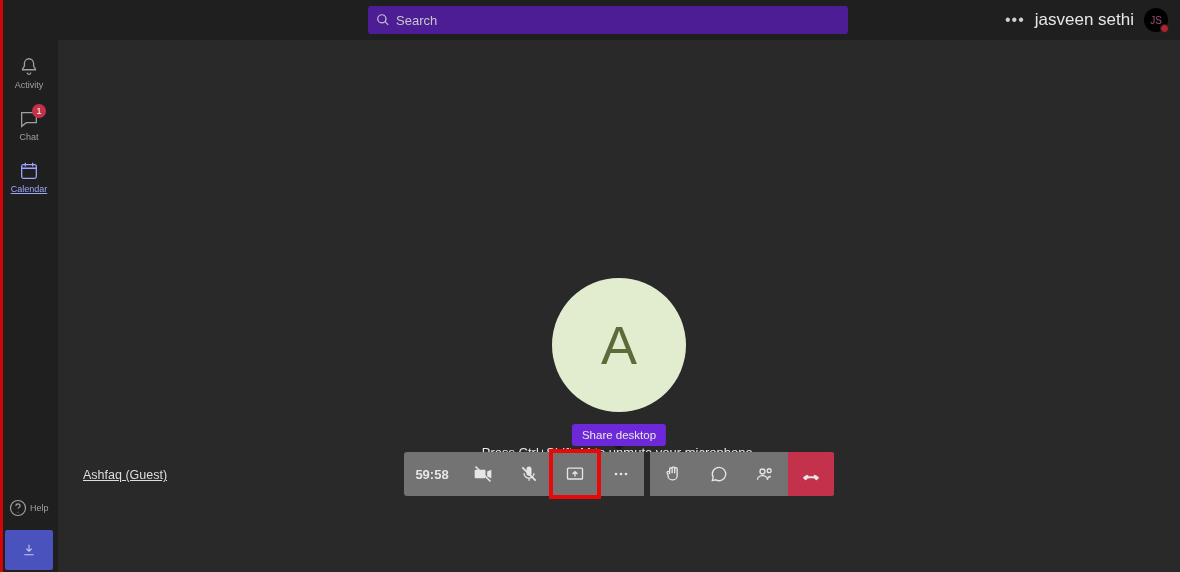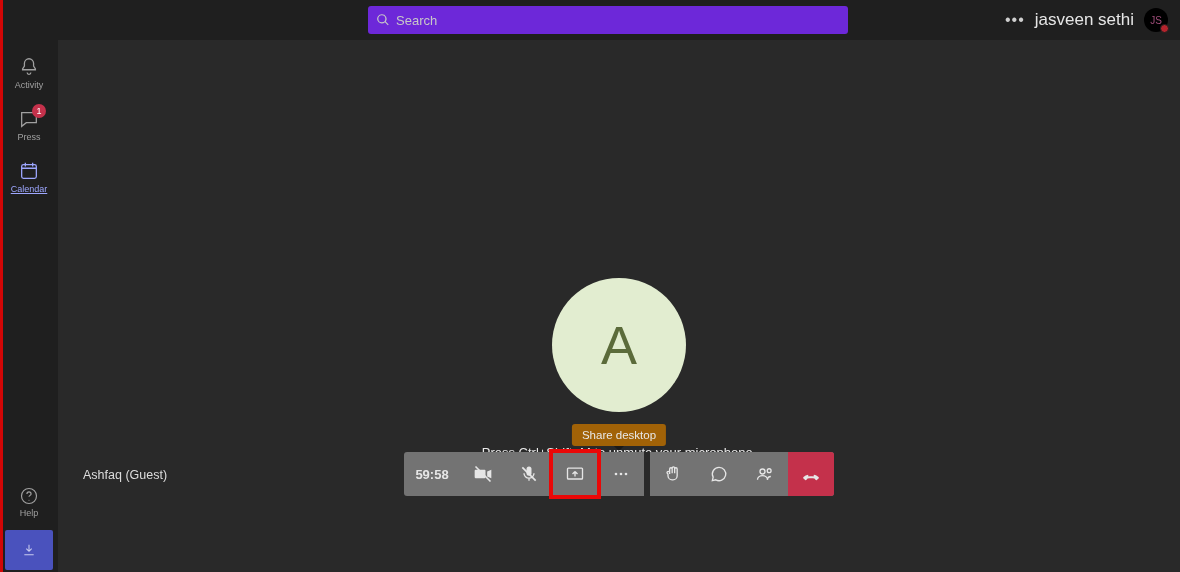--- a/index.html
+++ b/index.html
@@ -1,21 +1,21 @@
 <!DOCTYPE html>
 <html><head>
 <meta charset="utf-8">
 <style>
   * { margin: 0; padding: 0; box-sizing: border-box; font-family: "Segoe UI", Arial, sans-serif; }
   html, body { width: 1180px; height: 572px; overflow: hidden; background: #000; }
   .app { display: flex; flex-direction: column; width: 100%; height: 100%; background: #1f1f1f; }
 
   
   .topbar { height: 40px; background: #1f1f1f; display: flex; align-items: center; position: relative; }
-  .search-box { margin-left: 368px; width: 480px; height: 28px; background: #6d28d9; border-radius: 3px; display: flex; align-items: center; padding: 0 8px; }
+  .search-box { margin-left: 368px; width: 480px; height: 28px; background: #4c1d95; border-radius: 3px; display: flex; align-items: center; padding: 0 8px; }
   .search-box svg { width: 14px; height: 14px; fill: #c8c8c8; margin-right: 6px; }
   .search-box .ph { color: #c8c8c8; font-size: 13px; }
   .top-right { position: absolute; right: 12px; top: 0; height: 40px; display: flex; align-items: center; gap: 10px; }
   .top-dots { color: #cfcfcf; font-size: 16px; letter-spacing: 1px; cursor: pointer; }
   .user-name { color: #e6e6e6; font-size: 17px; }
   .avatar-top { width: 24px; height: 24px; border-radius: 50%; background: #000000; display: flex; align-items: center; justify-content: center; font-size: 10px; color: #a04d7a; position: relative; }
   .avatar-top .presence { position: absolute; bottom: -1px; right: -1px; width: 9px; height: 9px; border-radius: 50%; background: #b4232c; border: 1.5px solid #1f1f1f; }
 
   
   .main-row { flex: 1; display: flex; }
@@ -23,47 +23,47 @@
   
   .leftnav { width: 58px; background: #1f1f1f; display: flex; flex-direction: column; align-items: center; padding-top: 10px; gap: 0; justify-content: space-between; }
   .nav-top { display: flex; flex-direction: column; align-items: center; width: 100%; gap: 6px; }
   .nav-item { width: 100%; display: flex; flex-direction: column; align-items: center; gap: 2px; padding: 6px 0; cursor: pointer; position: relative; }
   .nav-item svg { width: 22px; height: 22px; fill: none; stroke: #a0a0a0; stroke-width: 1.4; }
   .nav-item .nav-label { font-size: 9px; color: #a0a0a0; }
   .nav-item.active svg { stroke: #9ea7ff; }
   .nav-item.active .nav-label { color: #9ea7ff; text-decoration: underline; }
   .badge { position: absolute; top: 2px; right: 12px; min-width: 14px; height: 14px; background: #c4314b; color: #fff; border-radius: 7px; font-size: 9px; display: flex; align-items: center; justify-content: center; }
   .nav-bottom { display: flex; flex-direction: column; align-items: center; width: 100%; }
-  .help-item { width: 100%; display: flex; flex-direction: column; align-items: center; gap: 2px; padding: 6px 8px; cursor: pointer; }
+  .help-item { width: 100%; display: flex; flex-direction: row; align-items: center; gap: 2px; padding: 6px 8px; cursor: pointer; }
   .help-item svg { width: 20px; height: 20px; fill: none; stroke: #a0a0a0; stroke-width: 1.4; }
   .help-item .nav-label { font-size: 9px; color: #a0a0a0; }
   .download-tile { width: 48px; height: 40px; background: #4a52bd; display: flex; align-items: center; justify-content: center; margin: 6px 0 2px; border-radius: 2px; cursor: pointer; }
   .download-tile svg { width: 16px; height: 16px; fill: none; stroke: #c9ccef; stroke-width: 1.6; }
 
   
   .stage { flex: 1; background: #292929; position: relative; }
   .big-avatar { position: absolute; left: 50%; top: 238px; transform: translate(-50%, 0); width: 134px; height: 134px; border-radius: 50%; background: #e2edd0; display: flex; align-items: center; justify-content: center; }
   .big-avatar-letter { font-size: 54px; color: #5b6b3a; font-weight: 400; }
 
   .hint { position: absolute; left: 50%; top: 405px; transform: translateX(-50%); color: #e8e8e8; font-size: 13px; white-space: nowrap; }
 
-  .tooltip { position: absolute; left: 50%; top: 384px; transform: translateX(-50%); background: #a16207; color: #e8e8e8; font-size: 11.5px; padding: 5px 10px; border-radius: 3px; white-space: nowrap; }
+  .tooltip { position: absolute; left: 50%; top: 384px; transform: translateX(-50%); background: #6d28d9; color: #e8e8e8; font-size: 11.5px; padding: 5px 10px; border-radius: 3px; white-space: nowrap; }
   .tooltip::after { content: ""; position: absolute; bottom: -5px; left: 50%; transform: translateX(-50%); border: 5px solid transparent; border-top-color: #1b1a19; border-bottom: none; }
 
   
   .toolbar { position: absolute; left: 50%; top: 412px; transform: translateX(-50%); display: flex; height: 44px; background: #737373; border-radius: 3px; overflow: visible; }
   .tb-item { width: 46px; height: 44px; display: flex; align-items: center; justify-content: center; cursor: pointer; position: relative; }
   .tb-timer { width: 56px; color: #e6e6e6; font-size: 13px; font-weight: 600; cursor: default; }
   .tb-item svg { width: 20px; height: 20px; fill: #e6e6e6; }
   .tb-item.stroke svg { fill: none; stroke: #e6e6e6; stroke-width: 1.6; }
   .tb-item.hangup { background: #c4314b; border-top-right-radius: 3px; border-bottom-right-radius: 3px; }
   .tb-gap { width: 6px; background: #292929; }
   .highlight-box { position: absolute; border: 4px solid #ea0707; top: -3px; left: -3px; right: -3px; bottom: -3px; pointer-events: none; }
 
-  .participant-name { position: absolute; left: 25px; bottom: 90px; color: #dddddd; font-size: 12.5px; }
+  .participant-name { position: absolute; left: 25px; bottom: 90px; color: #dddddd; font-size: 12.5px; text-decoration: underline; }
 
   
   .red-edge { position: absolute; left: 0; top: 0; bottom: 0; width: 3px; background: #d20606; z-index: 50; }
 </style>
 </head>
 <body>
 
 <div class="app">
   <div class="red-edge"></div>
 
@@ -93,21 +93,21 @@
               <path d="M12 3a5 5 0 00-5 5v3l-2 3v1h14v-1l-2-3V8a5 5 0 00-5-5z"></path>
               <path d="M10 18a2 2 0 004 0"></path>
             </svg>
           <span class="nav-label">Activity</span>
         </div>
         <div class="nav-item">
           <svg viewBox="0 0 24 24">
               <path d="M4 5h16v11H9l-5 4V5z"></path>
             </svg>
           <span class="badge">1</span>
-          <span class="nav-label">Press</span>
+          <span class="nav-label">Chat</span>
         </div>
         <div class="nav-item active">
           <svg viewBox="0 0 24 24">
               <rect x="4" y="5" width="16" height="15" rx="2"></rect>
               <path d="M4 9h16M8 3v4M16 3v4"></path>
             </svg>
           <span class="nav-label">Calendar</span>
         </div>
       </div>
       <div class="nav-bottom">

